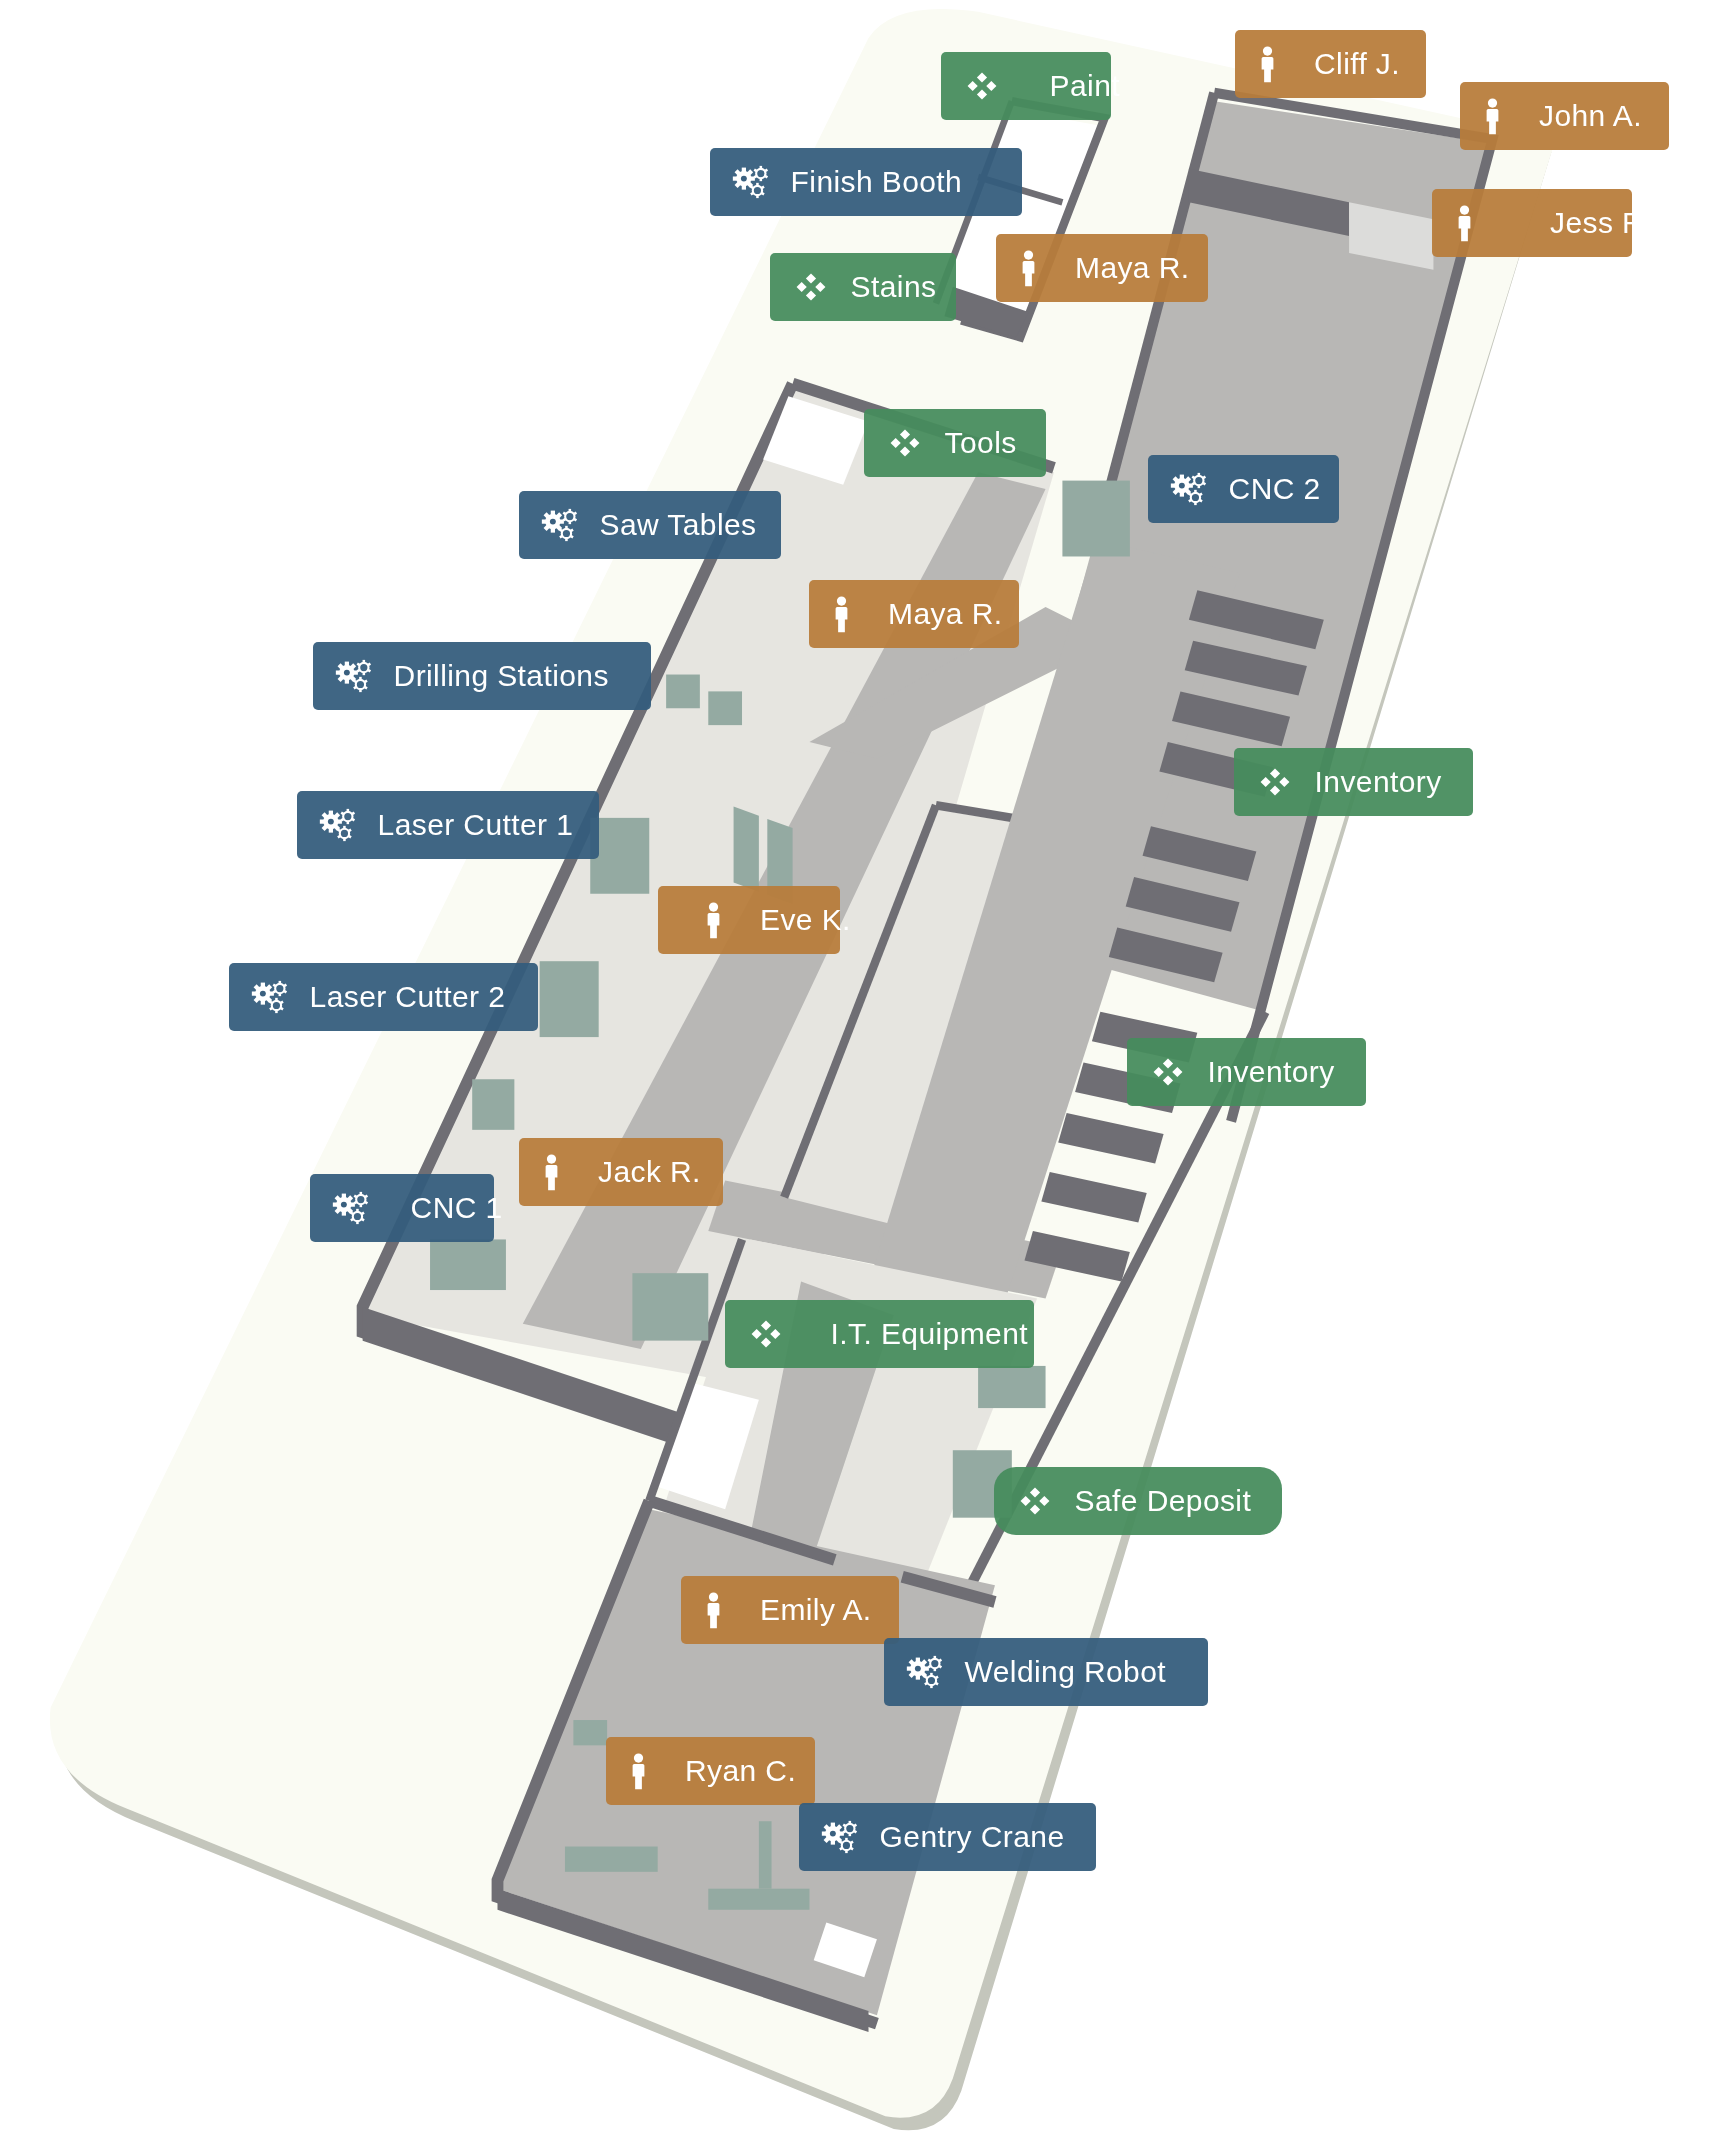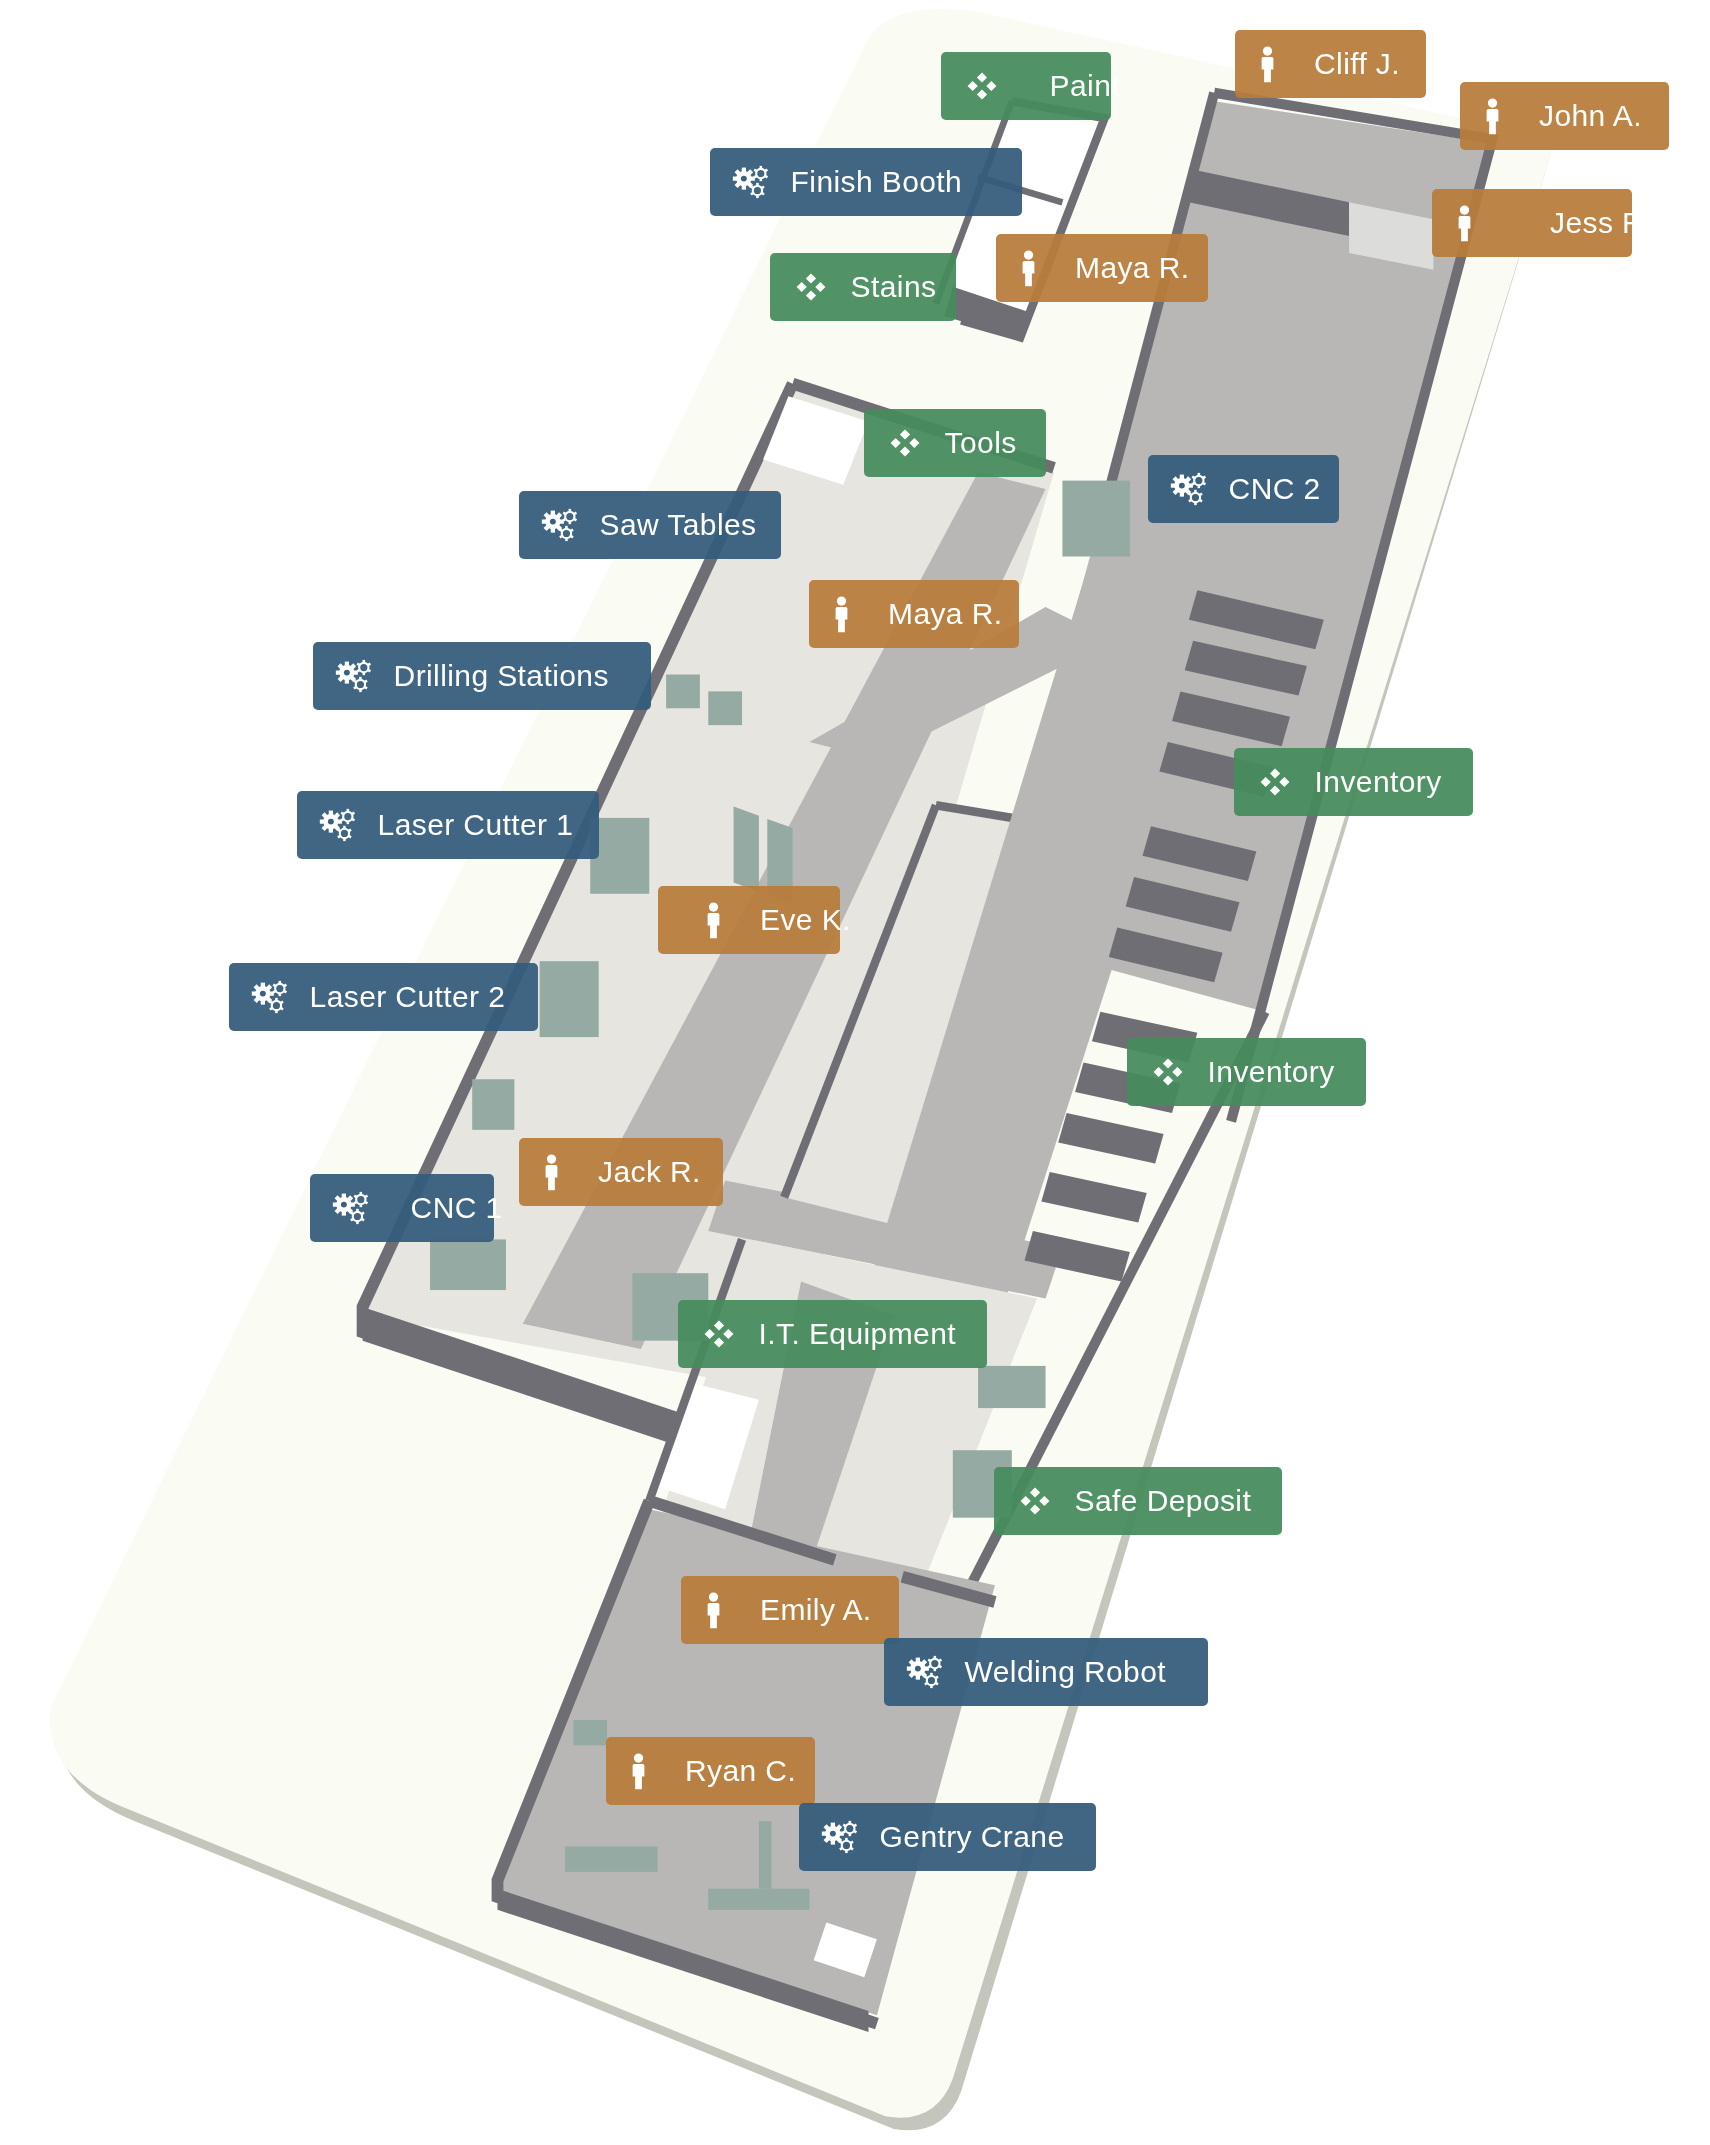--- a/index.html
+++ b/index.html
@@ -510,34 +510,34 @@
                 <rect x="-1.5" y="-9" width="3" height="4" transform="rotate(120)"></rect>
                 <rect x="-1.5" y="-9" width="3" height="4" transform="rotate(180)"></rect>
                 <rect x="-1.5" y="-9" width="3" height="4" transform="rotate(240)"></rect>
                 <rect x="-1.5" y="-9" width="3" height="4" transform="rotate(300)"></rect>
               </g>
             </g>
           </svg>
         </span>
         <span>CNC 1</span>
       </div>
-      <div class="label storage" style="left: 678px; top: 1300px; width: 309px;">
+      <div class="label storage" style="left: 725px; top: 1300px; width: 309px; gap: 25px;">
         <span class="ico">
           <svg width="34" height="34" viewBox="0 0 40 40">
             <g fill="#fff">
               <polygon points="20,4 26,10 20,16 14,10"></polygon>
               <polygon points="9,14 15,20 9,26 3,20"></polygon>
               <polygon points="31,14 37,20 31,26 25,20"></polygon>
               <polygon points="20,24 26,30 20,36 14,30"></polygon>
             </g>
           </svg>
         </span>
         <span>I.T. Equipment</span>
       </div>
-      <div class="label storage" style="left: 994px; top: 1467px; width: 288px;">
+      <div class="label storage" style="left: 994px; top: 1467px; width: 288px; border-radius: 22px;">
         <span class="ico">
           <svg width="34" height="34" viewBox="0 0 40 40">
             <g fill="#fff">
               <polygon points="20,4 26,10 20,16 14,10"></polygon>
               <polygon points="9,14 15,20 9,26 3,20"></polygon>
               <polygon points="31,14 37,20 31,26 25,20"></polygon>
               <polygon points="20,24 26,30 20,36 14,30"></polygon>
             </g>
           </svg>
         </span>

